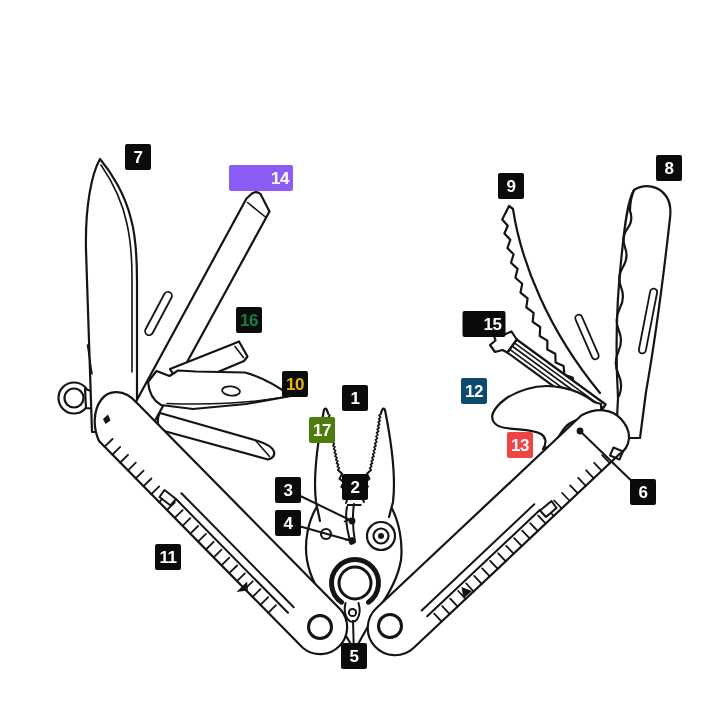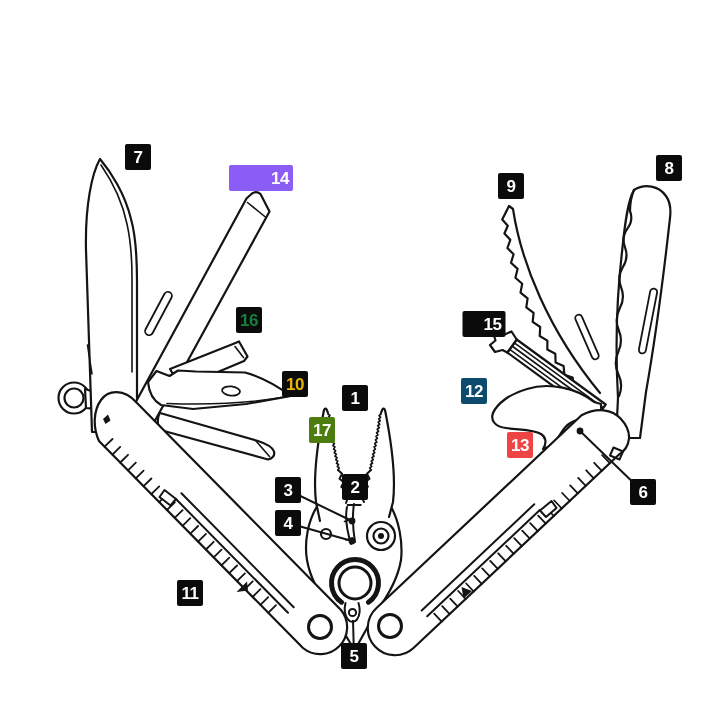--- a/index.html
+++ b/index.html
@@ -162,21 +162,21 @@
       <div class="badge" style="left: 355px; top: 398px; background: rgb(11, 11, 11); color: rgb(255, 255, 255);">1</div>
       <div class="badge" style="left: 355px; top: 487px; background: rgb(11, 11, 11); color: rgb(255, 255, 255);">2</div>
       <div class="badge" style="left: 288px; top: 490px; background: rgb(11, 11, 11); color: rgb(255, 255, 255);">3</div>
       <div class="badge" style="left: 288px; top: 523px; background: rgb(11, 11, 11); color: rgb(255, 255, 255);">4</div>
       <div class="badge" style="left: 354px; top: 656px; background: rgb(11, 11, 11); color: rgb(255, 255, 255);">5</div>
       <div class="badge" style="left: 643px; top: 492px; background: rgb(11, 11, 11); color: rgb(255, 255, 255);">6</div>
       <div class="badge" style="left: 138px; top: 157px; background: rgb(11, 11, 11); color: rgb(255, 255, 255);">7</div>
       <div class="badge" style="left: 669px; top: 168px; background: rgb(11, 11, 11); color: rgb(255, 255, 255);">8</div>
       <div class="badge" style="left: 511px; top: 186px; background: rgb(11, 11, 11); color: rgb(255, 255, 255);">9</div>
       <div class="badge" style="left: 295px; top: 384px; background: rgb(11, 11, 11); color: #eab308;">10</div>
-      <div class="badge" style="left: 190px; top: 557px; background: rgb(11, 11, 11); color: rgb(255, 255, 255); margin-top: 36px;">11</div>
+      <div class="badge" style="left: 168px; top: 557px; background: rgb(11, 11, 11); color: rgb(255, 255, 255);">11</div>
       <div class="badge" style="left: 474px; top: 391px; background: #0c4a6e; color: rgb(255, 255, 255);">12</div>
       <div class="badge" style="left: 520px; top: 445px; background: #ef4444; color: rgb(255, 255, 255);">13</div>
       <div class="badge" style="left: 261px; top: 178px; background: #8b5cf6; color: rgb(255, 255, 255); padding-left: 38px;">14</div>
       <div class="badge" style="left: 484px; top: 324px; background: rgb(11, 11, 11); color: rgb(255, 255, 255); padding-left: 17px;">15</div>
       <div class="badge" style="left: 249px; top: 320px; background: rgb(11, 11, 11); color: #15803d;">16</div>
       <div class="badge" style="left: 278px; top: 430px; background: #4d7c0f; color: rgb(255, 255, 255); margin-left: 44px;">17</div>
     </div>
 </div>
 
 </body></html>

